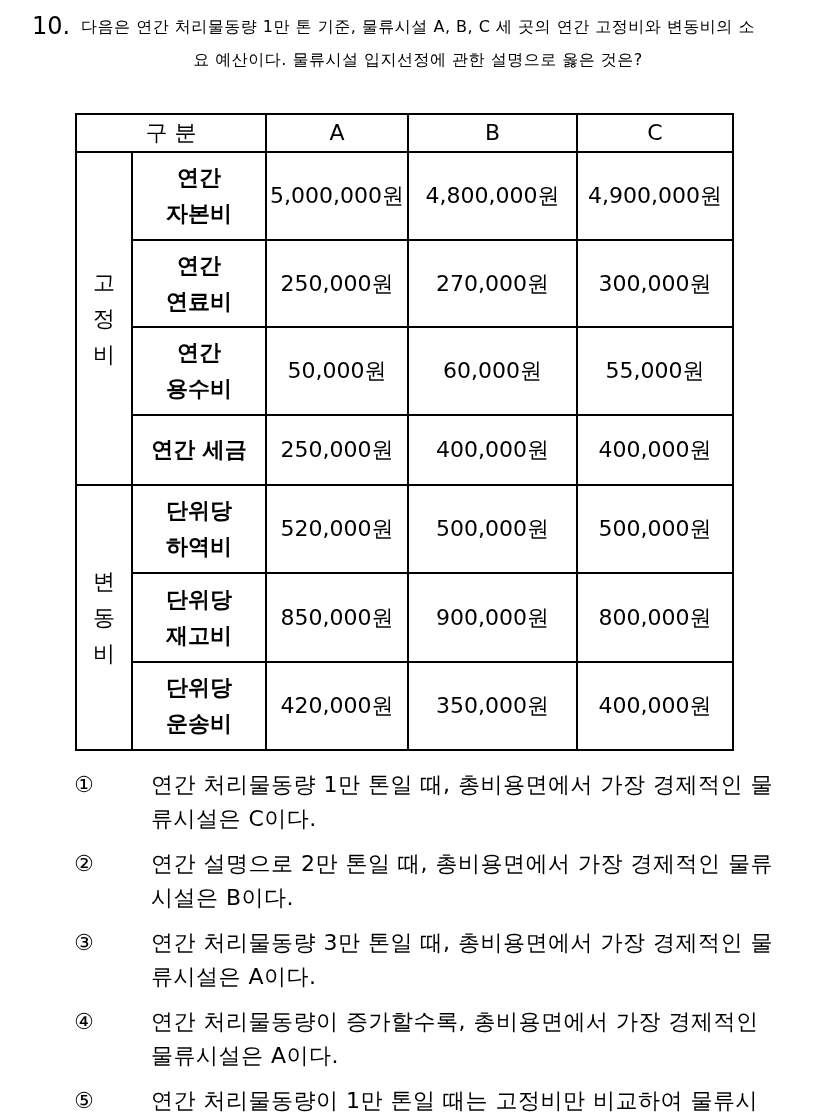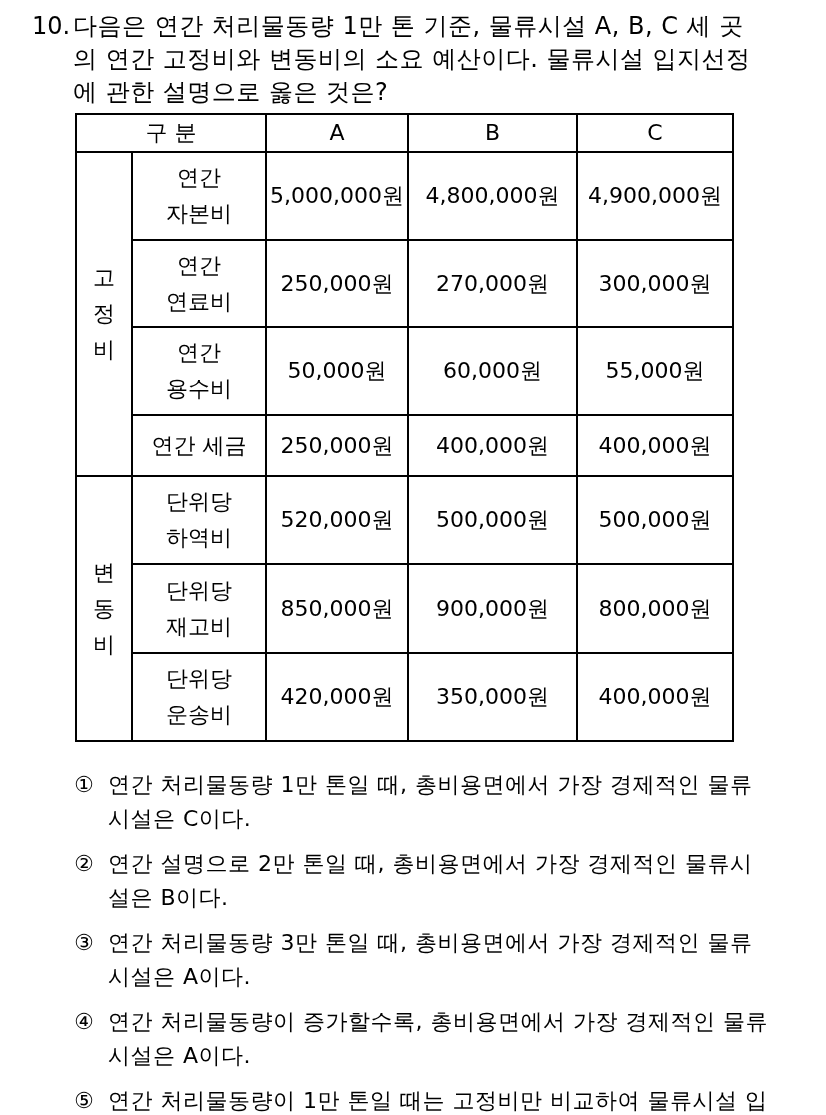--- a/index.html
+++ b/index.html
@@ -1,31 +1,31 @@
 <!DOCTYPE html>
 <html><head>
 <meta charset="utf-8">
 <style>
   html, body { margin:0; padding:0; background:#ffffff; }
   body { width:826px; height:1115px; position:relative; overflow:hidden;
          font-family:"DejaVu Sans", sans-serif; color:#000; }
   .q-num { position:absolute; left:32px; top:10px; font-size:24px; line-height:33px; }
-  .q-text { position:absolute; left:73px; top:10px; width:690px; font-size:24px; line-height:33px; letter-spacing:0.5px; }
+  .q-text { position:absolute; left:73px; top:10px; width:690px; font-size:16px; line-height:33px; letter-spacing:0.5px;text-align:center; }
   table.cost { position:absolute; left:75px; top:113px; border-collapse:collapse; font-size:22px; }
   table.cost td { border:2px solid #000; text-align:center; vertical-align:middle; padding:0; line-height:36px; }
   .c0 { width:54px; }
-  .c1 { width:132px; }
+  .c1 { width:132px;font-weight:bold; }
   .c2 { width:140px; }
   .c3 { width:167px; }
   .c4 { width:154px; }
   .vert { line-height:36px; }
   .opts { position:absolute; left:74px; top:768px; width:700px; font-size:22px; }
   .opt { display:flex; margin-bottom:11px; line-height:34px; }
   .opt-num { width:34px; flex:none; }
-  .opt-text { flex:1; letter-spacing:0.5px; }
+  .opt-text { flex:1; letter-spacing:0.5px;margin-left:43px; }
 </style>
 </head>
 <body>
 
 <div class="q-num">10.</div>
 <div class="q-text" style="text-indent:0;">다음은 연간 처리물동량 1만 톤 기준, 물류시설 A, B, C 세 곳의 연간 고정비와 변동비의 소요 예산이다. 물류시설 입지선정에 관한 설명으로 옳은 것은?</div>
 
 <table class="cost">
   <tbody>
       <tr style="height:35px;">
@@ -60,21 +60,21 @@
   </tr>
   <tr style="height:88px;">
     <td class="c1">
       <div>연간</div>
       <div>용수비</div>
     </td>
     <td>50,000원</td>
     <td>60,000원</td>
     <td>55,000원</td>
   </tr>
-  <tr style="height:61px;border-radius:11px;">
+  <tr style="height:70px;border-radius:11px;">
     <td class="c1">연간 세금</td>
     <td>250,000원</td>
     <td>400,000원</td>
     <td>400,000원</td>
   </tr>
 
   <tr style="height:88px;">
     <td rowspan="3" class="c0 vert">
       <div>변</div>
       <div>동</div>

